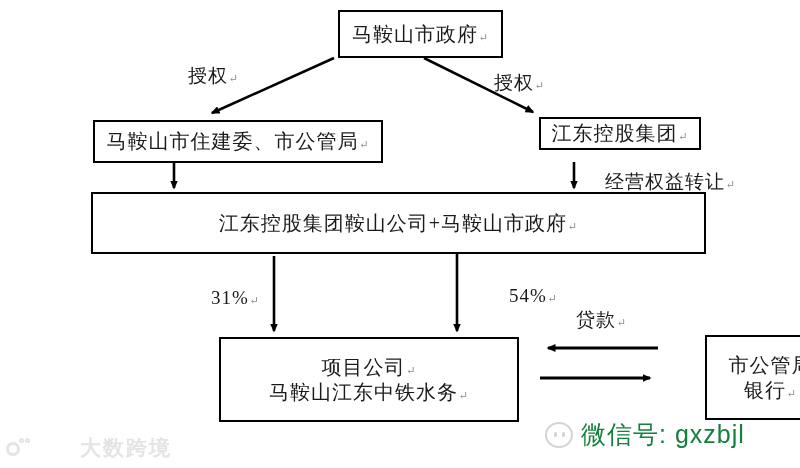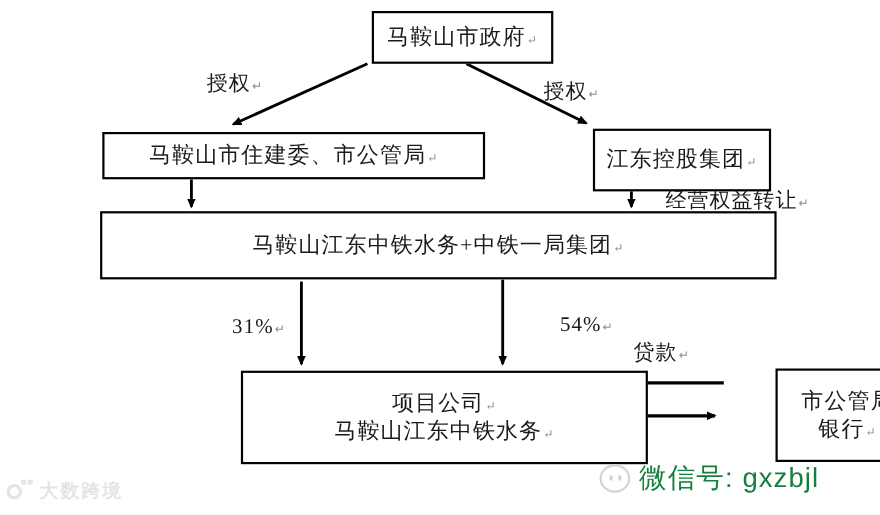--- a/index.html
+++ b/index.html
@@ -8,34 +8,34 @@
     position:relative;width:800px;height:468px;background:#ffffff;overflow:hidden;
     font-family:"Liberation Serif","DejaVu Serif",serif;color:#1a1a1a;
   }
   .box{
     position:absolute;border:2px solid #000;background:#fff;
     display:flex;flex-direction:column;align-items:center;justify-content:center;
     text-align:center;line-height:1.25;box-sizing:border-box;margin-left:46px;
   }
   .box .txt{font-size:20px;letter-spacing:1px;white-space:nowrap;}
   .lbl{
-    position:absolute;font-size:19px;letter-spacing:1px;white-space:nowrap;color:#1a1a1a;font-family:Liberation Serif, serif;
+    position:absolute;font-size:19px;letter-spacing:1px;white-space:nowrap;color:#1a1a1a;
   }
   .pmark{font-size:11px;color:#8a8a8a;vertical-align:baseline;margin-left:1px;}
   svg.wires{position:absolute;left:0;top:0;width:800px;height:468px;pointer-events:none;}
   
   .wm-left{
     position:absolute;left:6px;top:434px;display:flex;align-items:center;gap:6px;
     color:#e4e4e4;font-family:"Liberation Sans","DejaVu Sans",sans-serif;
   }
   .wm-logo{position:relative;width:24px;height:24px;}
   .wm-logo .big{position:absolute;left:0;top:6px;width:14px;height:14px;border:3px solid #e4e4e4;border-radius:50%;box-sizing:border-box;}
   .wm-logo .d1{position:absolute;left:13px;top:2px;width:5px;height:5px;border:2px solid #e4e4e4;border-radius:50%;box-sizing:border-box;}
   .wm-logo .d2{position:absolute;left:19px;top:2px;width:5px;height:5px;border:2px solid #e4e4e4;border-radius:50%;box-sizing:border-box;}
-  .wm-left .t{font-size:17px;font-weight:bold;letter-spacing:2px;}
+  .wm-left .t{font-size:21px;font-weight:bold;letter-spacing:2px;margin-left:44px;}
   .wm-right{
     position:absolute;left:545px;top:418px;display:flex;align-items:center;gap:8px;
     color:#15803d;font-family:"Liberation Sans","DejaVu Sans",sans-serif;
   }
   .wc-face{position:relative;width:28px;height:26px;border:2px solid #d4d4d4;border-radius:50%;box-sizing:border-box;}
   .wc-face .e1,.wc-face .e2{position:absolute;top:8px;width:3px;height:5px;background:#d4d4d4;border-radius:2px;}
   .wc-face .e1{left:7px;} .wc-face .e2{left:15px;}
   .wm-right .t{font-size:25px;letter-spacing:1px;}
 </style>
 </head>
@@ -56,33 +56,33 @@
     <line x1="274" y1="256" x2="274" y2="331" stroke="#000" stroke-width="2.6" marker-end="url(#ah)"></line>
     <line x1="457" y1="254" x2="457" y2="331" stroke="#000" stroke-width="2.6" marker-end="url(#ah)"></line>
     <line x1="658" y1="348" x2="548" y2="348" stroke="#000" stroke-width="3" marker-end="url(#ah)"></line>
     <line x1="540" y1="378" x2="650" y2="378" stroke="#000" stroke-width="3" marker-end="url(#ah)"></line>
   </svg>
 
   <div class="box" style="left:292px;top:10px;width:165px;height:48px;">
     <span class="txt"><span>马鞍山市政府</span><span class="pmark">↵</span></span>
   </div>
 
-  <div class="box" style="left:47px;top:120px;width:348px;height:43px;">
+  <div class="box" style="left:47px;top:120px;width:290px;height:43px;">
     <span class="txt"><span>马鞍山市住建委、市公管局</span><span class="pmark">↵</span></span>
   </div>
 
-  <div class="box" style="left:493px;top:117px;width:162px;height:57px;">
+  <div class="box" style="left:493px;top:117px;width:162px;height:33px;">
     <span class="txt"><span>江东控股集团</span><span class="pmark">↵</span></span>
   </div>
 
   <div class="box" style="left:45px;top:192px;width:615px;height:62px;">
-    <span class="txt"><span>马鞍山江东中铁水务+中铁一局集团</span><span class="pmark">↵</span></span>
+    <span class="txt"><span>江东控股集团鞍山公司+马鞍山市政府</span><span class="pmark">↵</span></span>
   </div>
 
-  <div class="box" style="left:173px;top:337px;width:370px;height:85px;">
+  <div class="box" style="left:173px;top:337px;width:300px;height:85px;">
     <span class="txt"><span>项目公司</span><span class="pmark">↵</span></span>
     <span class="txt"><span>马鞍山江东中铁水务</span><span class="pmark">↵</span></span>
   </div>
 
   <div class="box" style="left:659px;top:335px;width:131px;height:85px;">
     <span class="txt"><span>市公管局</span></span>
     <span class="txt"><span>银行</span><span class="pmark">↵</span></span>
   </div>
 
   <div class="lbl" style="left:188px;top:63px;"><span>授权</span><span class="pmark">↵</span></div>

